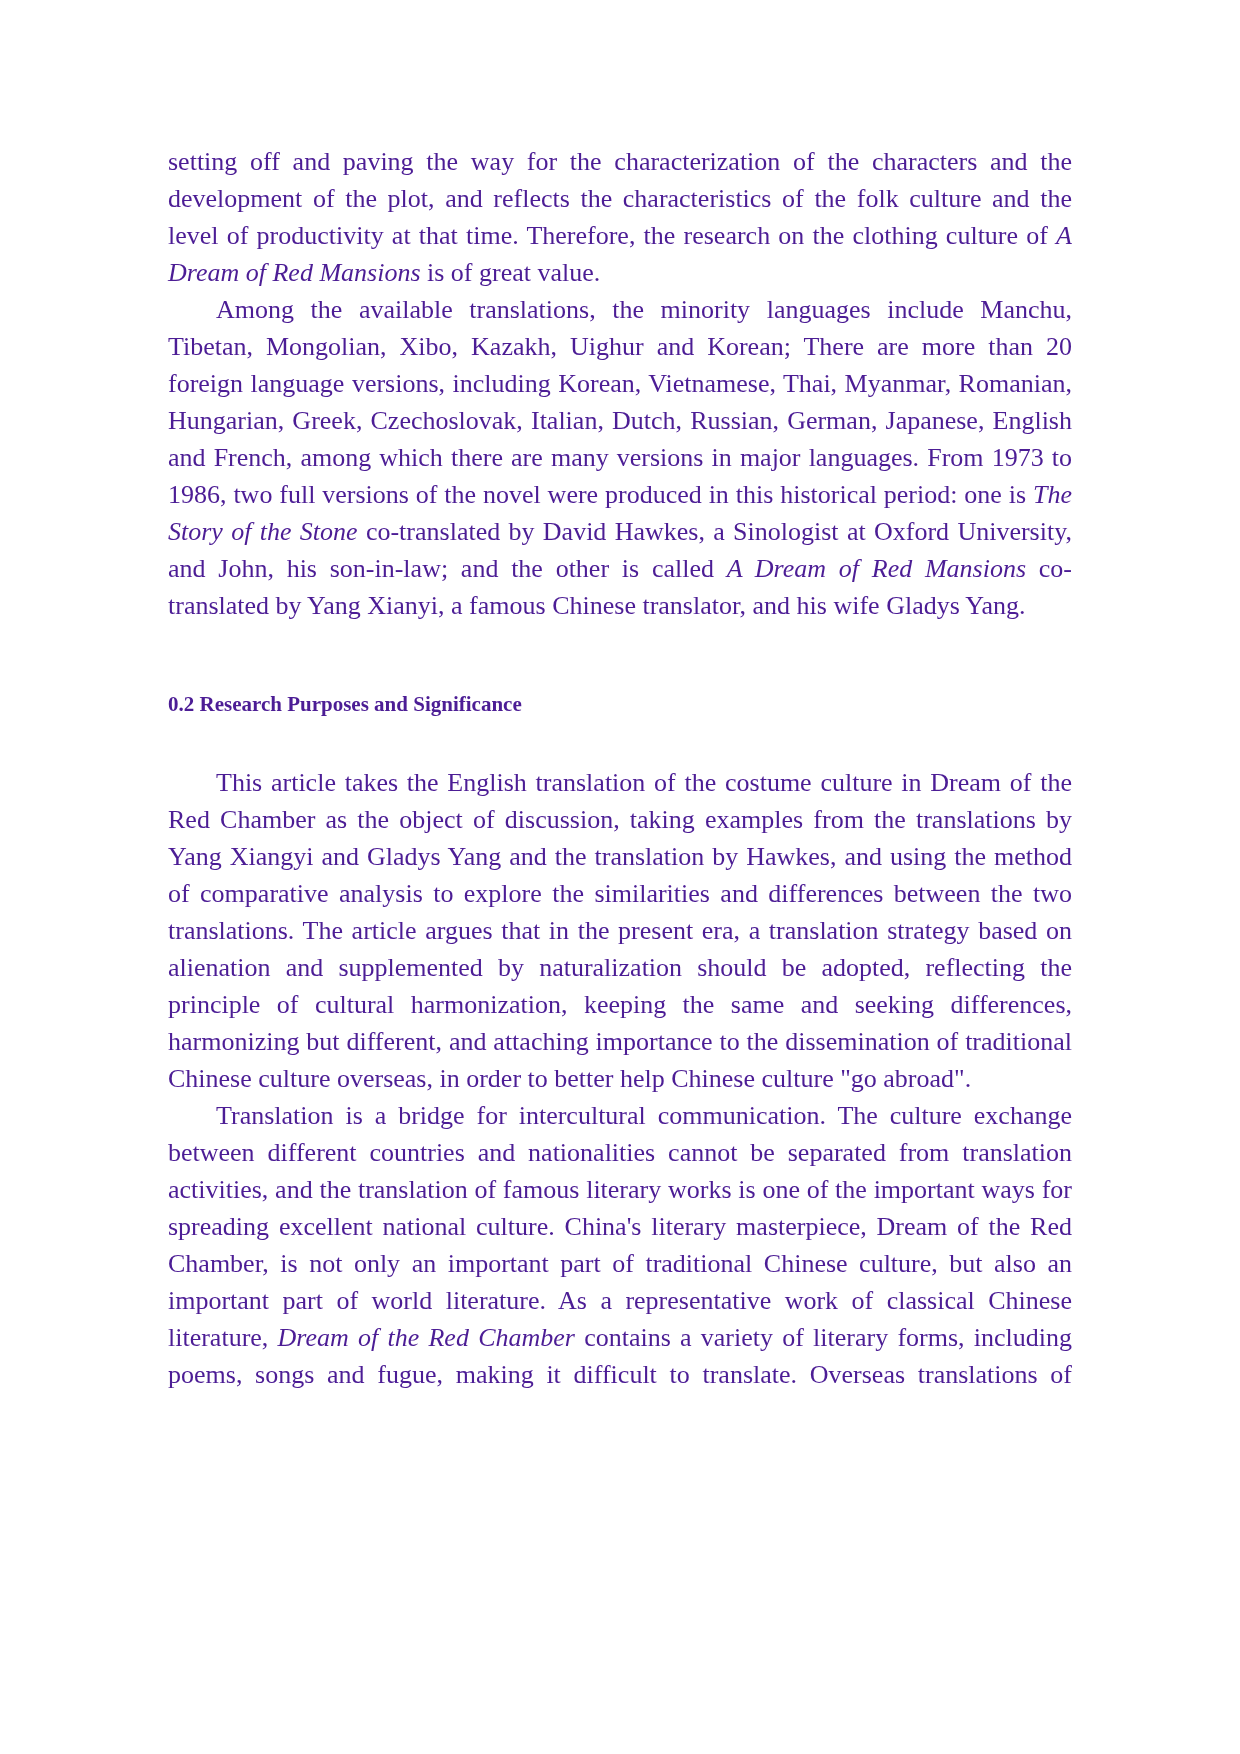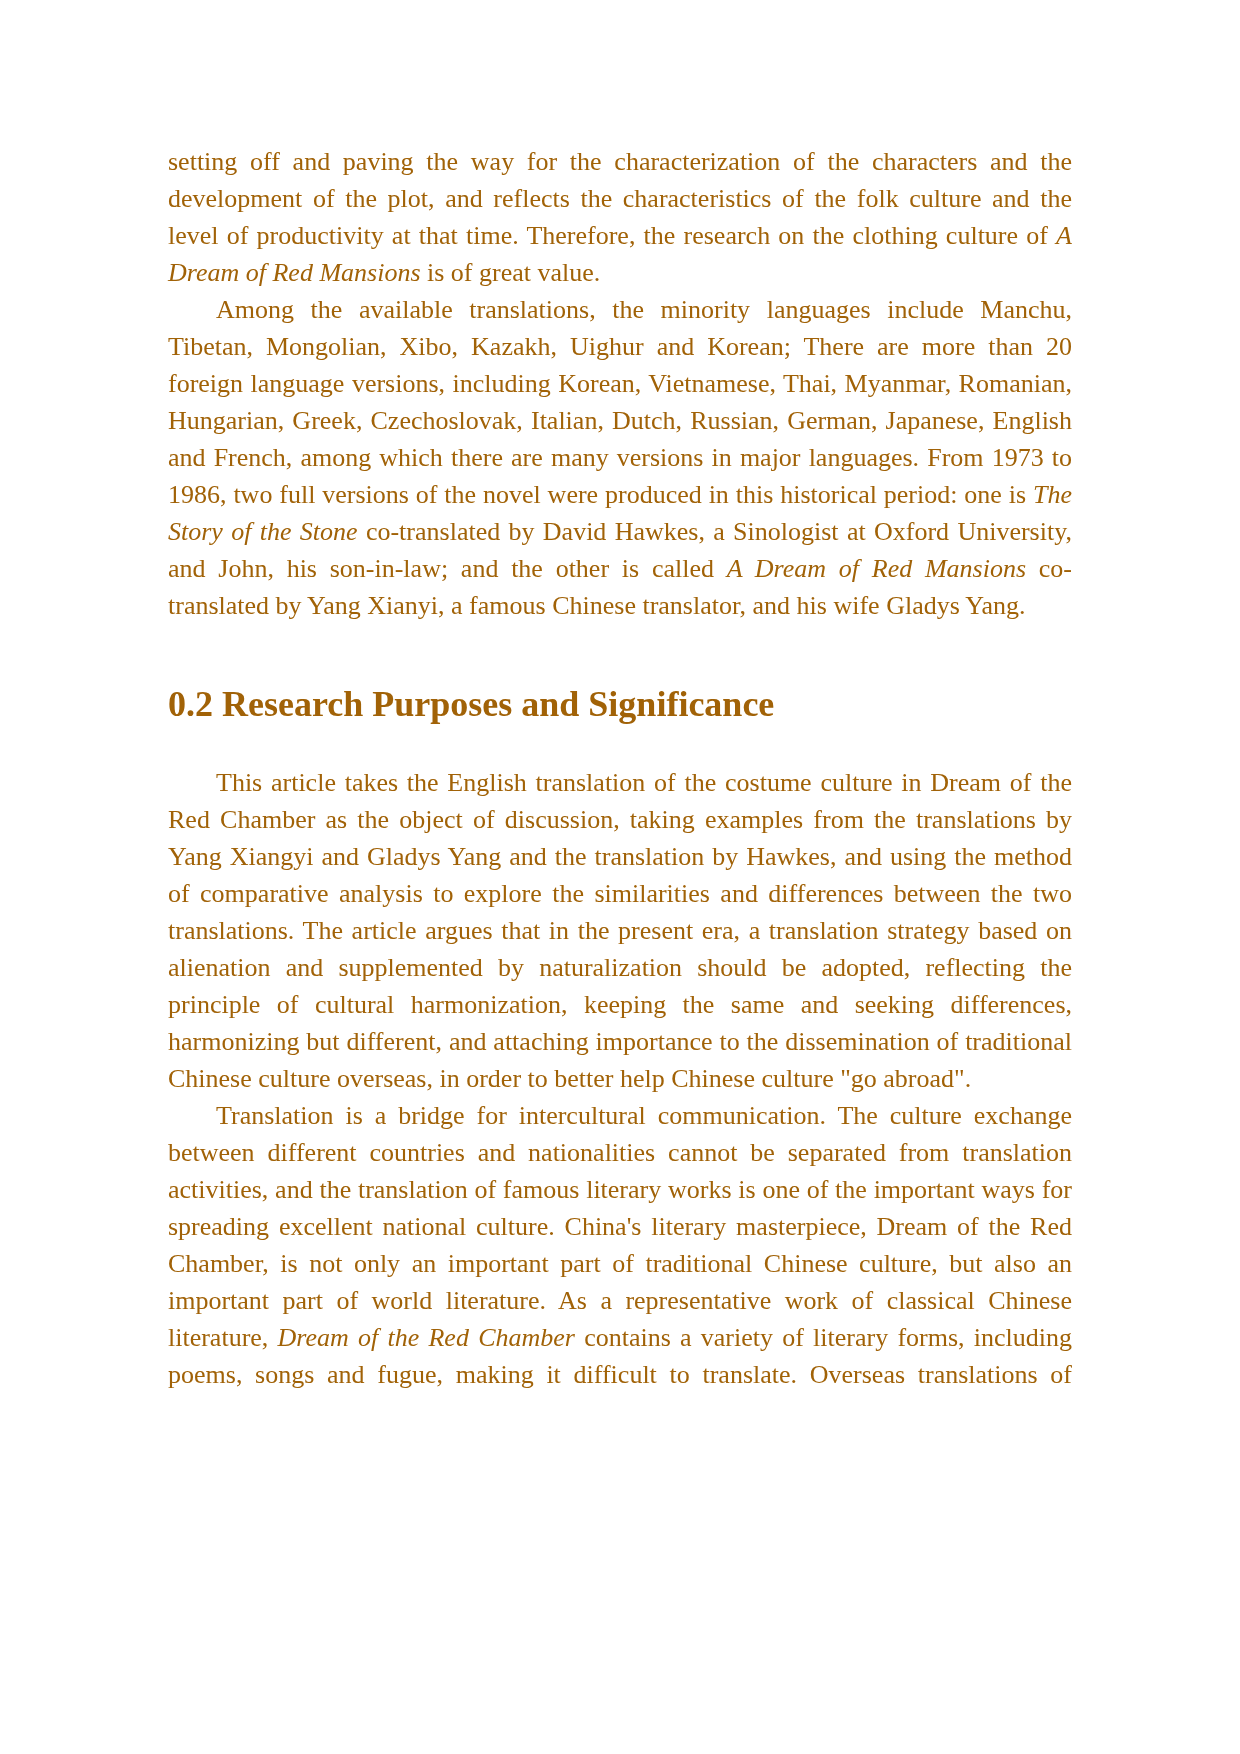--- a/index.html
+++ b/index.html
@@ -5,42 +5,42 @@
   html, body {
     margin: 0;
     padding: 0;
     background: #ffffff;
   }
   .page {
     position: relative;
     width: 1240px;
     height: 1388px;
     background: #ffffff;
-    color: #a16207;
+    color: #4c1d95;
     font-family: "Liberation Serif", serif;
     overflow: hidden;
   }
   .text-block {
     position: absolute;
     left: 168px;
     top: 143px;
     width: 904px;
     font-size: 26px;
     line-height: 37px;
     text-align: justify;
   }
   .para {
     margin: 0;
     text-align: justify;
   }
   .para.indent {
     text-indent: 48px;
   }
   .section-heading {
-    font-size: 36px;
+    font-size: 21px;
     font-weight: bold;
     line-height: 36px;
     text-align: left;
     margin: 62px 0 42px 0;
     text-indent: 0;
   }
   .page-footer {
     position: absolute;
     left: 0;
     right: 0;

